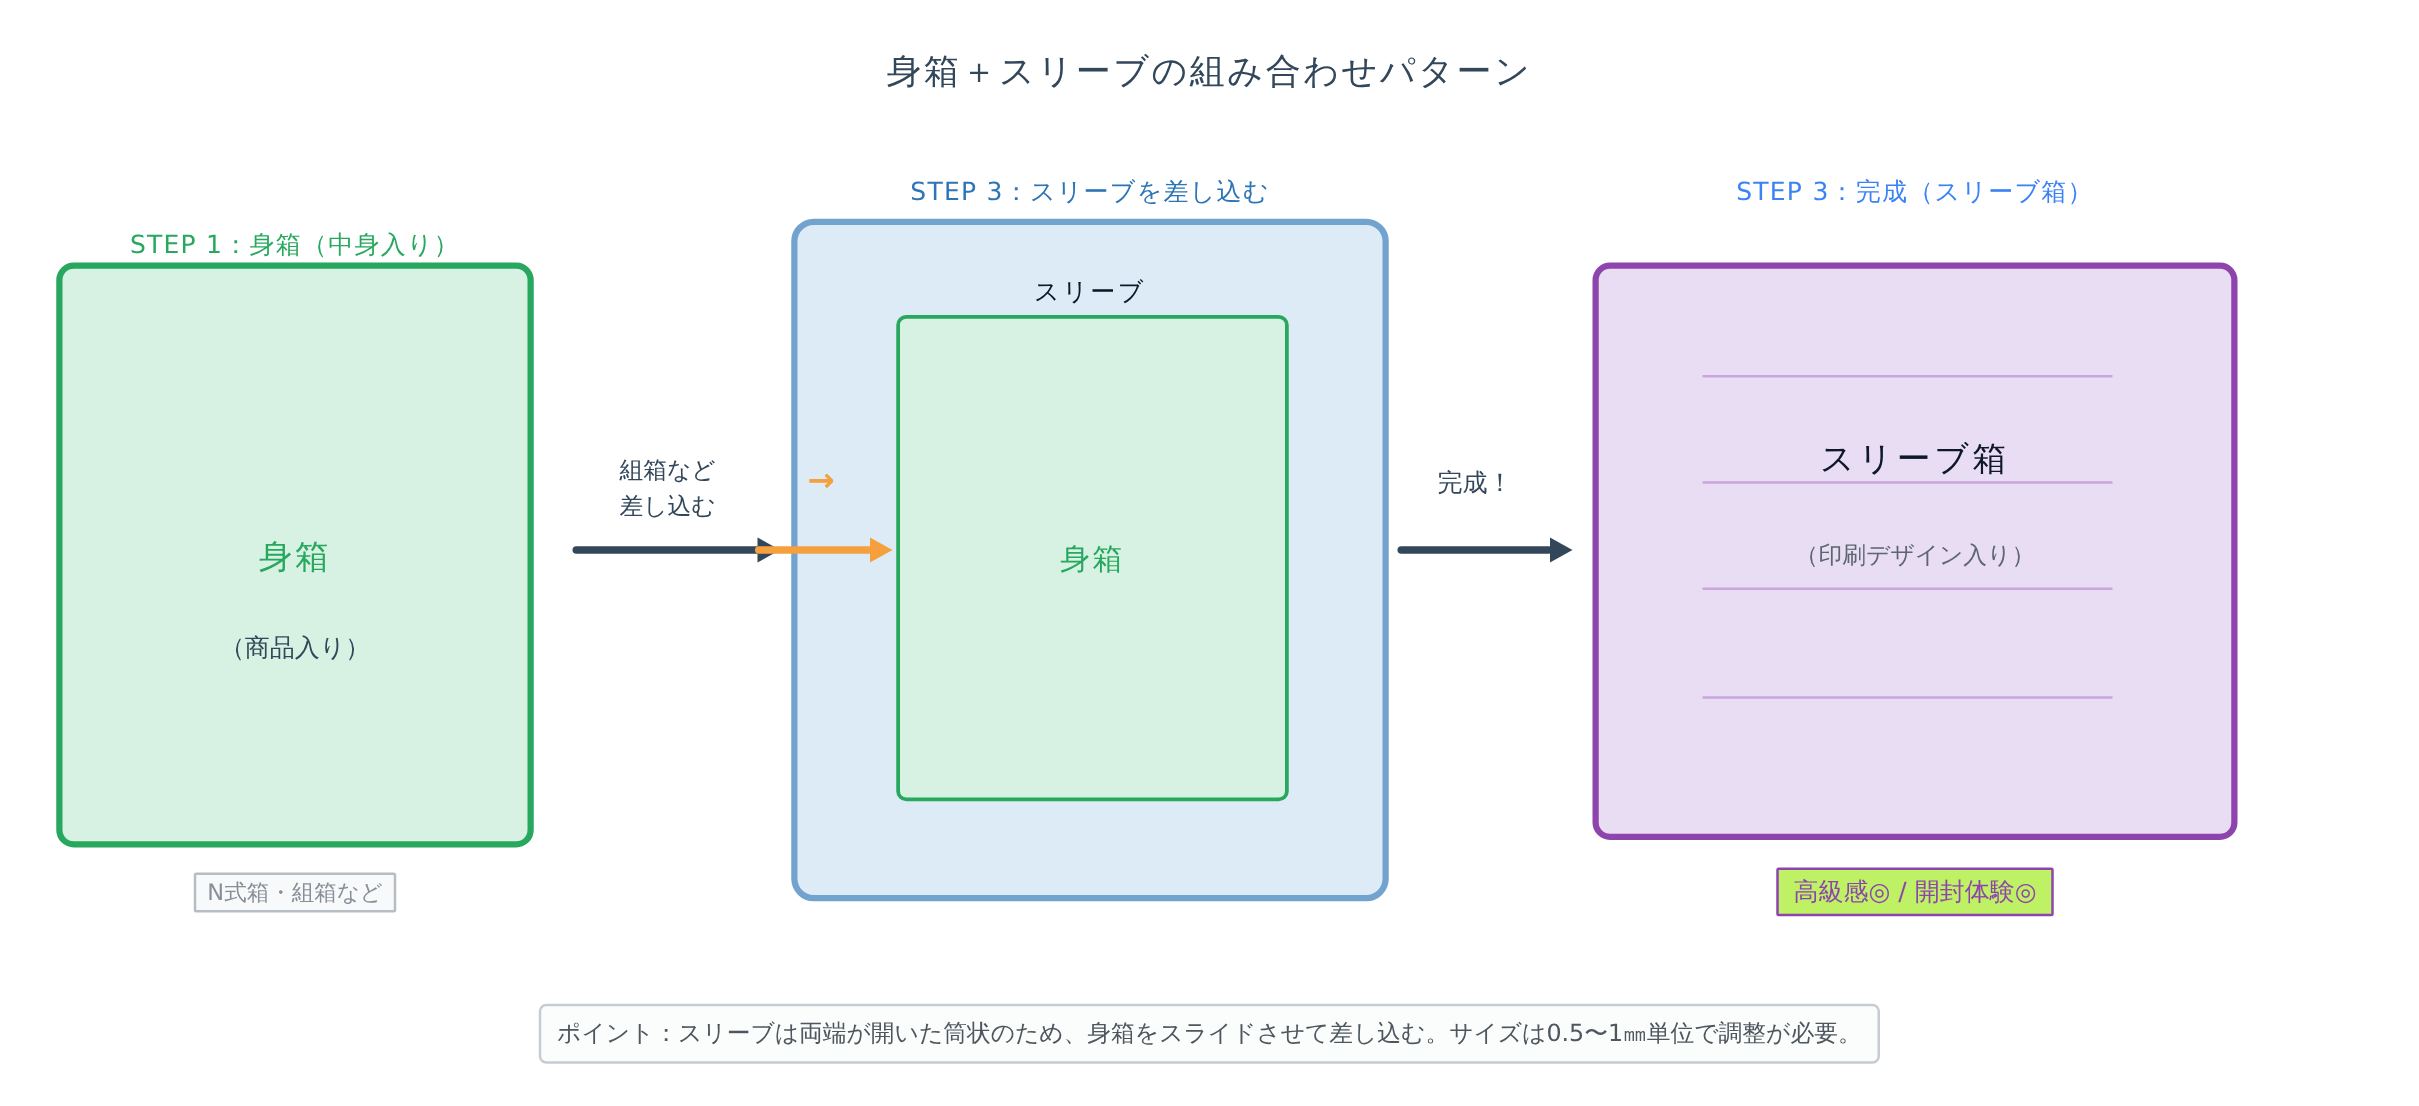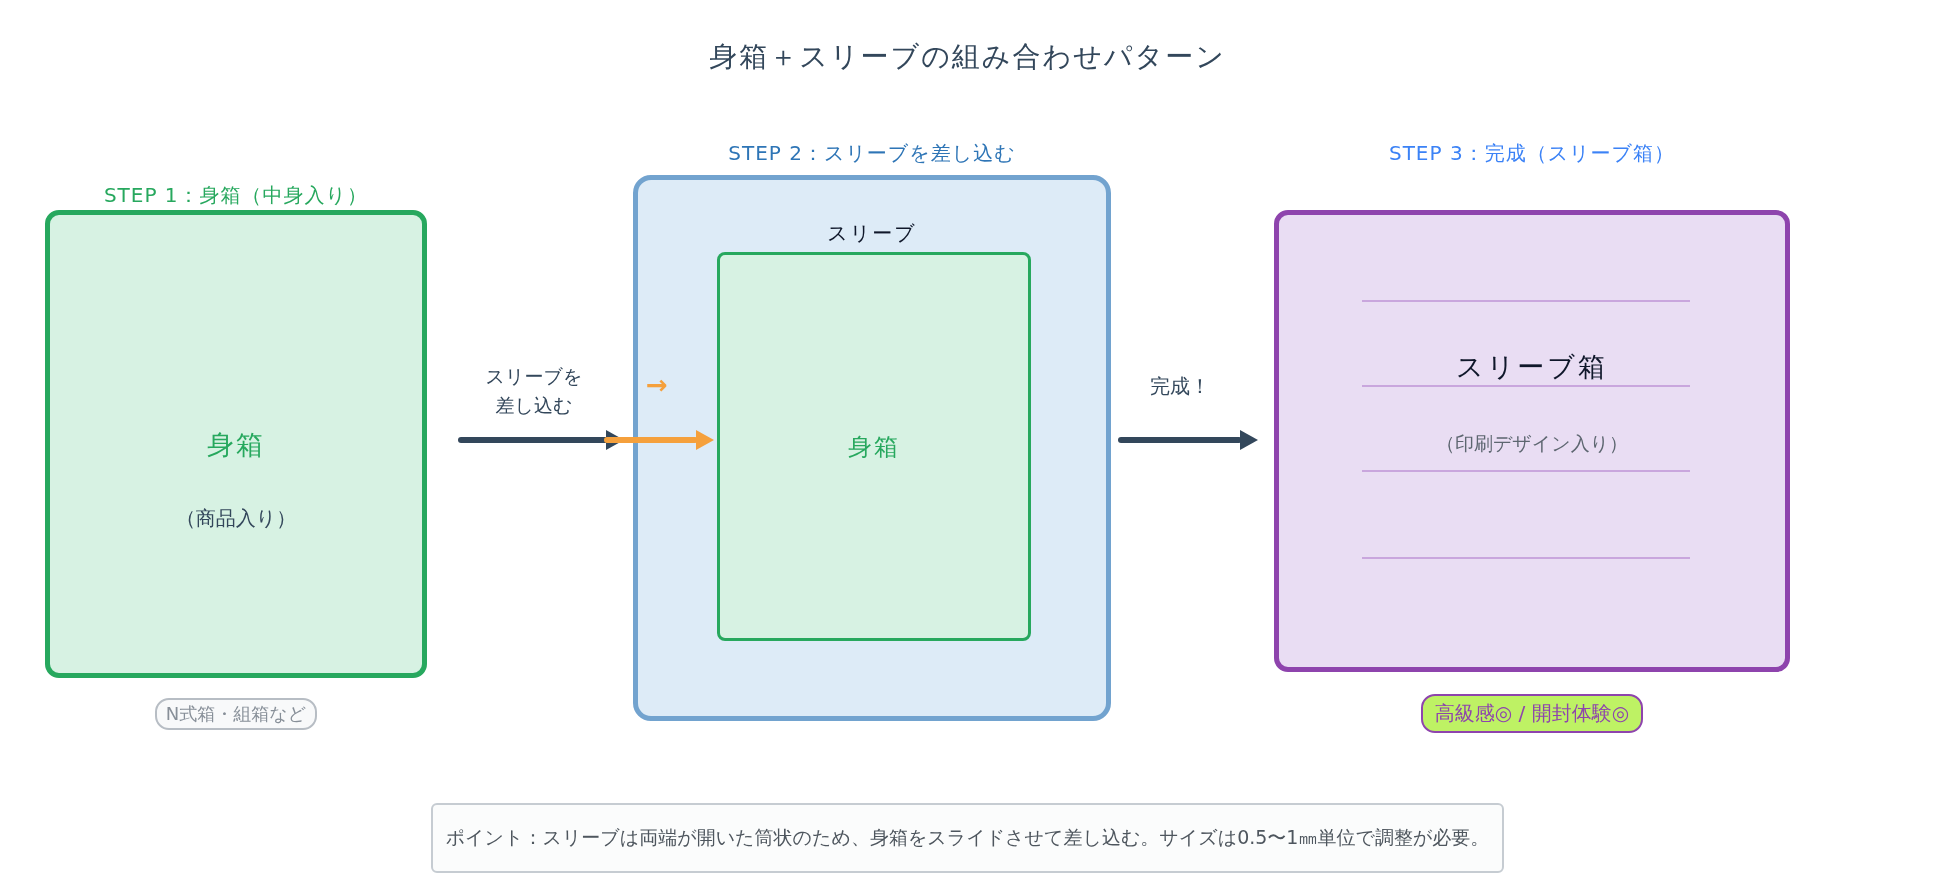--- a/index.html
+++ b/index.html
@@ -96,50 +96,50 @@
     position: absolute; text-align: center; color: #33475b; font-size: 19px; line-height: 29px;
   }
   .al1 { left: 448px; top: 362px; width: 172px; }
   .al2 { left: 1108px; top: 372px; width: 144px; font-size: 20px; }
 
   
   .badge-row { position: absolute; text-align: center; }
   .br1 { left: 45px; width: 382px; top: 698px; }
   .br3 { left: 1274px; width: 516px; top: 694px; }
   .badge {
-    display: inline-block; border-radius: 14px; white-space: nowrap;
+    display: inline-block; border-radius: 2px; white-space: nowrap;
   }
   .badge-gray {
     border: 2px solid #b7bdc4; background: #f8f9fa; color: #878f98;
     font-size: 18px; padding: 2px 9px;
   }
   .badge-purple {
     border: 2px solid #8e44ad; background: #bef264; color: #8e44ad;
     font-size: 20px; padding: 4px 12px;
   }
 
   
   .note-row {
     position: absolute; left: 0; top: 803px; width: 1935px; text-align: center;
   }
   .note {
     display: inline-block; border: 2px solid #c6ccd2; border-radius: 6px;
-    background: #fbfcfc; color: #4e565e; font-size: 19px; padding: 20px 13px;
+    background: #fbfcfc; color: #4e565e; font-size: 19px; padding: 9px 13px;
     white-space: nowrap;
   }
 </style>
 </head>
 <body>
 
 <div class="canvas">
 
   <div class="title">身箱＋スリーブの組み合わせパターン</div>
 
   <div class="step-header h-green">STEP 1：身箱（中身入り）</div>
-  <div class="step-header h-blue">STEP 2：スリーブを差し込む</div>
+  <div class="step-header h-blue">STEP 3：スリーブを差し込む</div>
   <div class="step-header h-purple">STEP 3：完成（スリーブ箱）</div>
 
   <div class="box-green">
     <div class="main-label">身箱</div>
     <div class="sub-label">（商品入り）</div>
   </div>
   <div class="badge-row br1">
     <span class="badge badge-gray">N式箱・組箱など</span>
   </div>
 
@@ -157,21 +157,21 @@
     <div class="deco-line dl3"></div>
     <div class="deco-line dl4"></div>
     <div class="main-label">スリーブ箱</div>
     <div class="sub-label">（印刷デザイン入り）</div>
   </div>
   <div class="badge-row br3">
     <span class="badge badge-purple">高級感◎ / 開封体験◎</span>
   </div>
 
   <div class="arrow-label al1">
-    <span>スリーブを</span><br>
+    <span>組箱など</span><br>
     <span>差し込む</span>
   </div>
   <div class="arrow-line a1-line"></div>
   <div class="arrow-head a1-head"></div>
   <div class="arrow-line a1o-line"></div>
   <div class="arrow-head a1o-head"></div>
 
   <div class="arrow-label al2">完成！</div>
   <div class="arrow-line a2-line"></div>
   <div class="arrow-head a2-head"></div>

